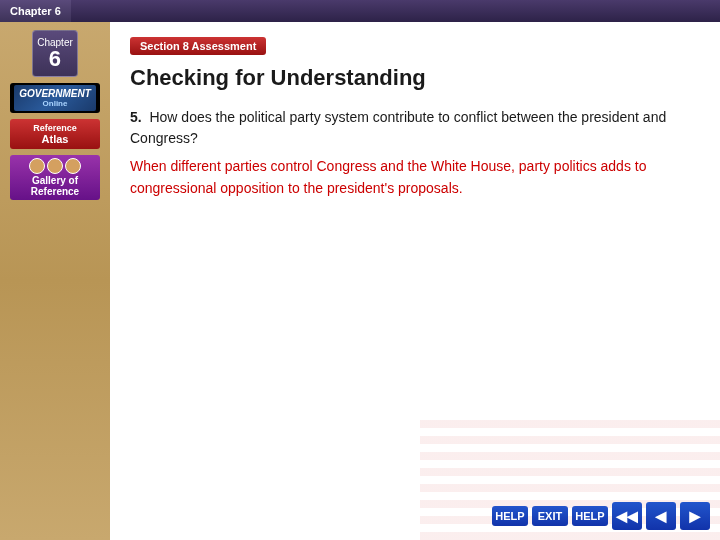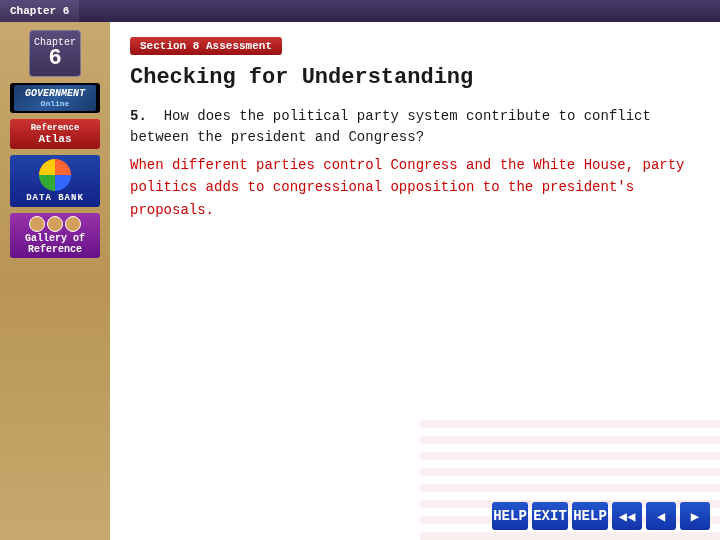--- a/index.html
+++ b/index.html
@@ -1,15 +1,15 @@
 <!DOCTYPE html>
 <html><head>
   <meta charset="utf-8">
   <style>
-    * { margin: 0; padding: 0; box-sizing: border-box; font-family: Liberation Mono, monospace; }
+    * { margin: 0; padding: 0; box-sizing: border-box; }
 
     body {
       width: 720px;
       height: 540px;
       overflow: hidden;
       font-family: Arial, sans-serif;
       background: #c8b89a;
     }
 
     
@@ -241,26 +241,26 @@
       position: absolute;
       bottom: 10px;
       right: 10px;
       display: flex;
       gap: 4px;
       align-items: center;
     }
 
     .toolbar-btn {
       width: 36px;
-      height: 28px;
+      height: 20px;
       border-radius: 3px;
       display: flex;
       align-items: center;
       justify-content: center;
-      font-size: 14px;
+      font-size: 11px;
       font-weight: bold;
       color: #fff;
       cursor: pointer;
     }
 
     .toolbar-btn-blue {
       background: linear-gradient(180deg, #2255cc 0%, #1133aa 100%);
     }
 
     .toolbar-btn-nav {
@@ -316,24 +316,20 @@
         <div class="gov-text">GOVERNMENT</div>
         <div class="gov-sub">Online</div>
       </div>
     </div>
 
     <div class="sidebar-btn sidebar-btn-ref">
       <div class="ref-line1">Reference</div>
       <div class="ref-line2">Atlas</div>
     </div>
 
-    <div class="sidebar-btn sidebar-btn-data">
-      <div class="data-icon"></div>
-      <div class="data-label">DATA BANK</div>
-    </div>
 
     <div class="sidebar-btn sidebar-btn-gallery">
       <div class="gallery-faces">
         <div class="face-circle"></div>
         <div class="face-circle"></div>
         <div class="face-circle"></div>
       </div>
       <div class="gallery-label">Gallery of</div>
       <div class="gallery-label">Reference</div>
     </div>

